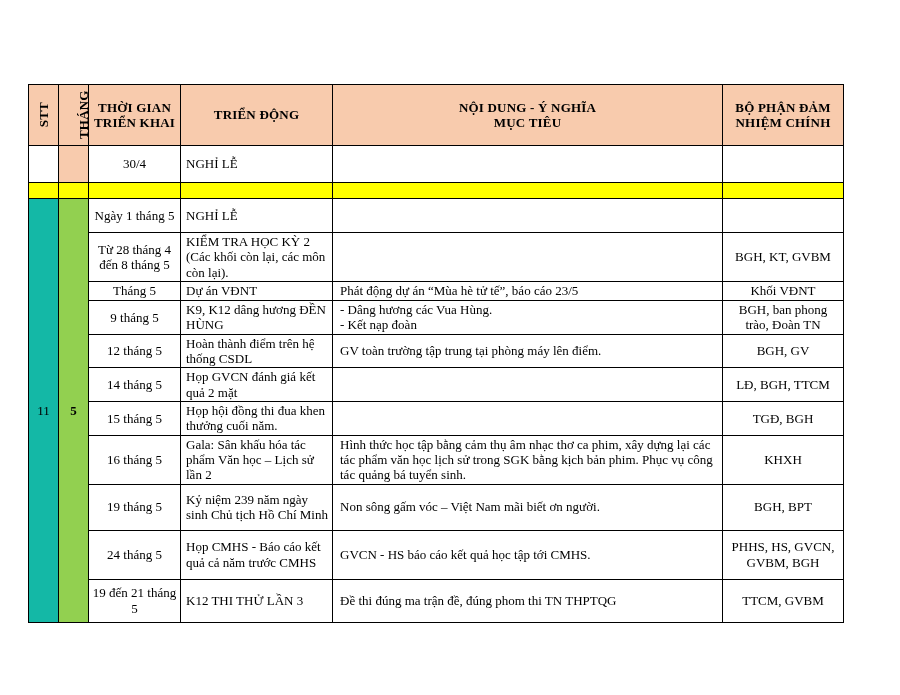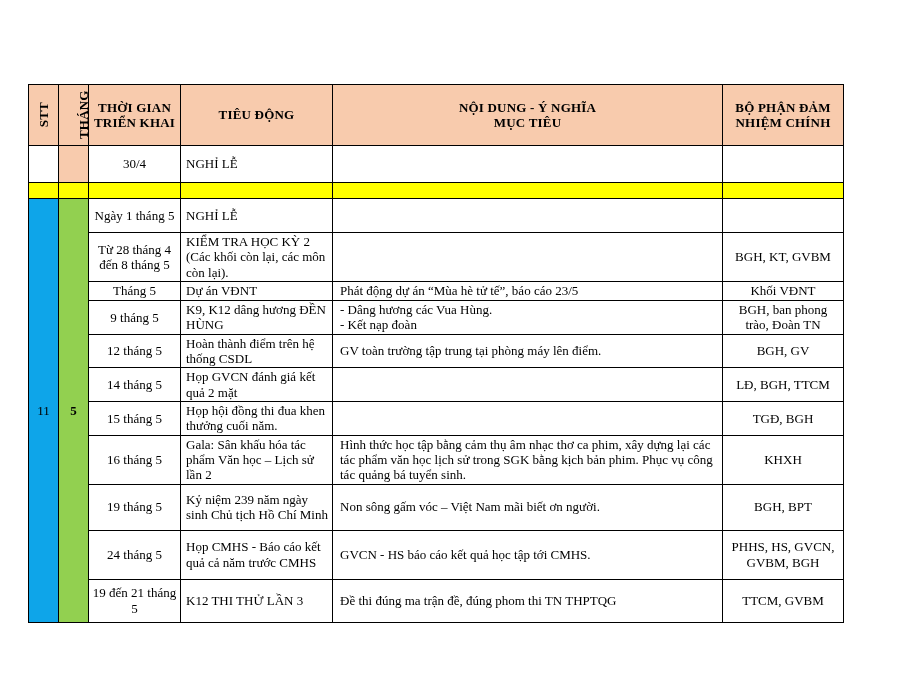--- a/index.html
+++ b/index.html
@@ -34,21 +34,21 @@
     font-size:13px;letter-spacing:.2px;
   }
   th.rot{padding:0;}
   th.rot .vt{
     display:inline-block;transform:rotate(-90deg);
     white-space:nowrap;
   }
   td.c{text-align:center;}
   td.l{text-align:left;padding-left:5px;margin-left:12px;}
   td.content{padding-left:7px;white-space:pre-line;}
-  td.stt-cell{text-align:center;background:#0ea5e9;}
+  td.stt-cell{text-align:center;background:#14b8a6;}
   td.month-cell{
     text-align:center;background:var(--month-bg);
     font-weight:bold;
   }
   td.peach{background:var(--header-bg);}
   tr.hl-row td{background:var(--highlight-bg);}
   th .two-line{white-space:pre-line;}
 </style>
 </head>
 <body>
@@ -60,21 +60,21 @@
       <col style="width:92px">
     <col style="width:152px">
       <col style="width:390px">
       <col style="width:121px">
   </colgroup>
   <thead>
     <tr class="hdr-row">
       <th class="rot"><span class="vt">STT</span></th>
       <th class="rot"><span class="vt">THÁNG</span></th>
       <th>THỜI GIAN TRIỂN KHAI</th>
-      <th>TIÊU ĐỘNG</th>
+      <th>TRIỂN ĐỘNG</th>
       <th><span class="two-line">NỘI DUNG - Ý NGHĨA
 MỤC TIÊU</span></th>
       <th>BỘ PHẬN ĐẢM NHIỆM CHÍNH</th>
     </tr>
   </thead>
   <tbody>
     <tr class="april-row">
       <td></td>
       <td class="peach"></td>
       <td class="c">30/4</td>

